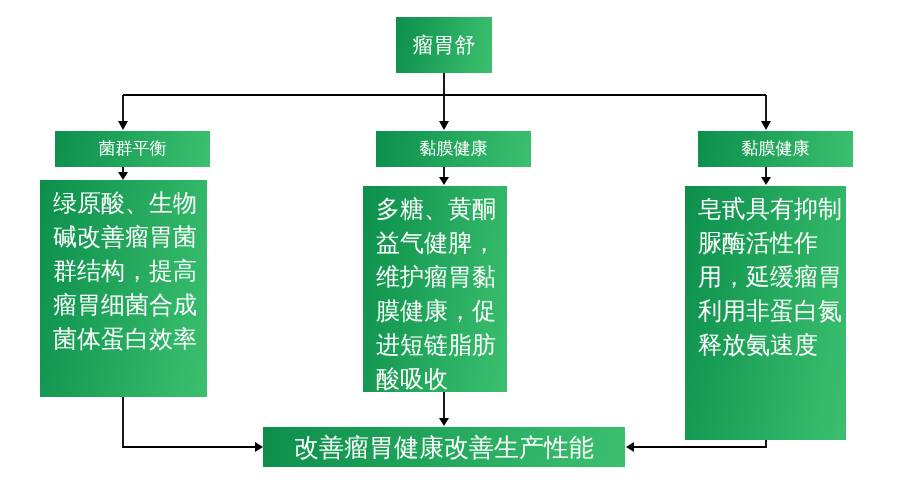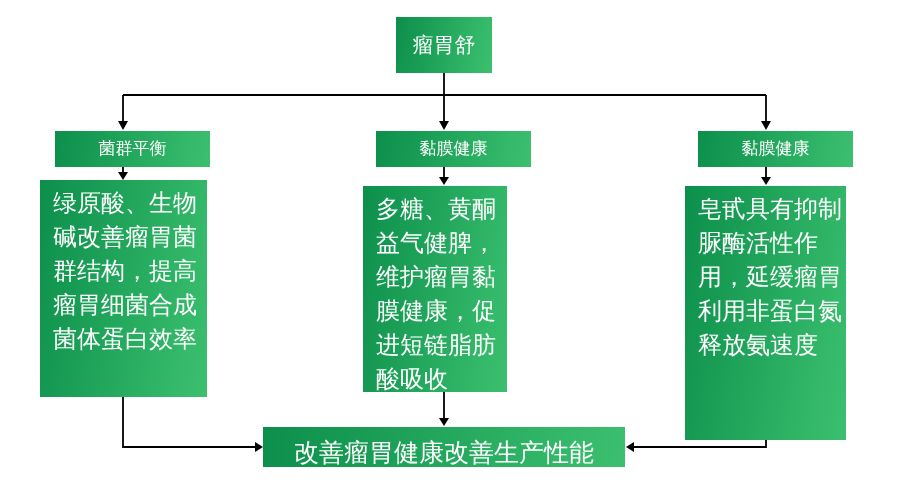--- a/index.html
+++ b/index.html
@@ -51,21 +51,21 @@
     align-items: flex-start;
     text-align: left;
     font-size: 24px;
     line-height: 34px;
     padding: 6px 4px 6px 13px;
     word-break: break-all;
   }
   .body-left   { left: 40px;  top: 180px; width: 167px; height: 217px; }
   .body-center { left: 363px; top: 186px; width: 144px; height: 206px; }
   .body-right  { left: 685px; top: 186px; width: 161px; height: 254px; }
-  .conclusion-box { left: 263px; top: 427px; width: 362px; height: 40px; font-size: 25px; align-items: flex-end; }
+  .conclusion-box { left: 263px; top: 427px; width: 362px; height: 40px; font-size: 25px; }
 </style>
 </head>
 <body>
 
 <div class="stage">
 
   <svg class="connector-layer" viewBox="0 0 902 493" aria-hidden="true">
 
     <path class="connector" d="M444 56 L444 95"></path>
     <path class="connector" d="M123 95 L766 95"></path>

